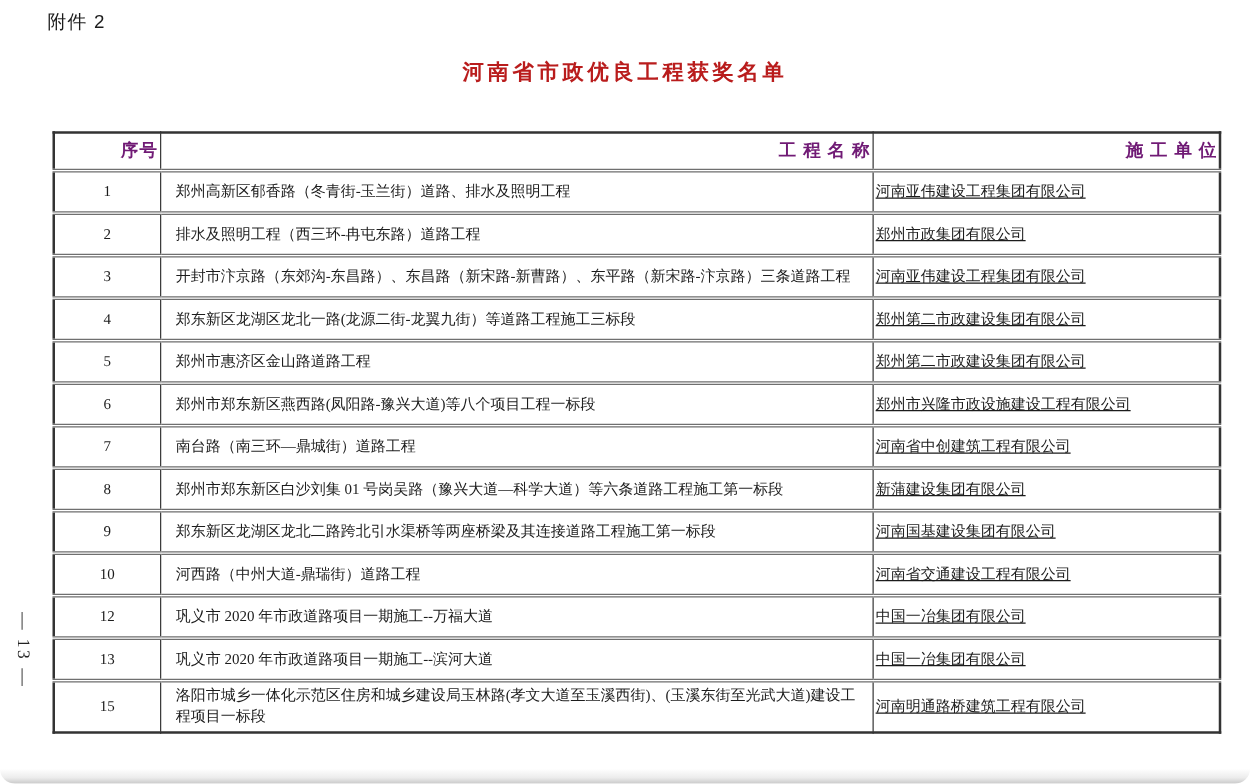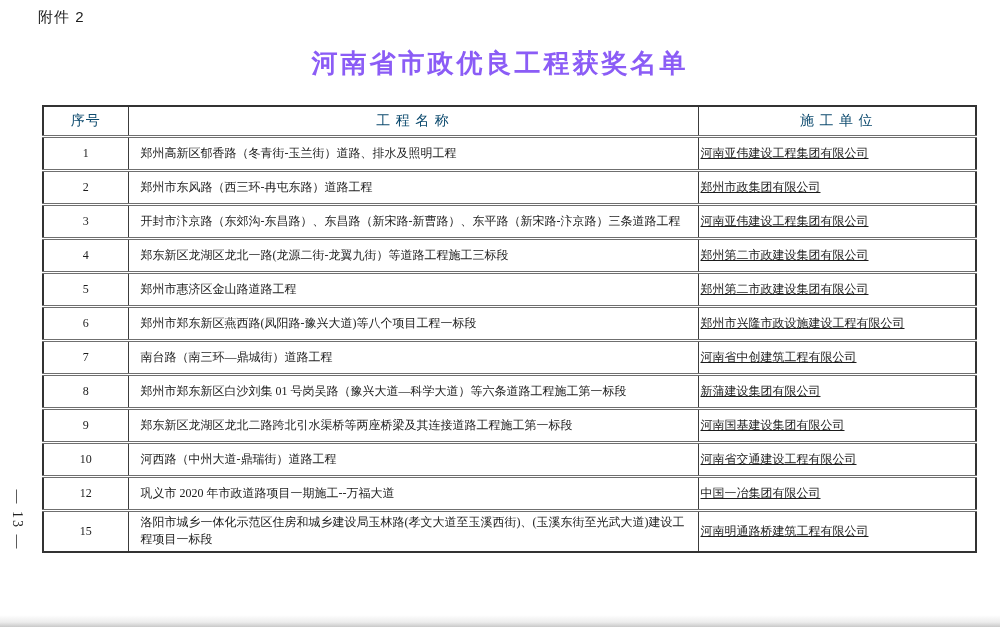--- a/index.html
+++ b/index.html
@@ -4,43 +4,44 @@
 <style>
   html, body { margin: 0; padding: 0; background: #ffffff; }
   .page {
     position: relative;
     width: 1000px;
     height: 627px;
     background: #ffffff;
     overflow: hidden;
     color: #1c1c1c;
     font-family: "Liberation Serif", "DejaVu Serif", serif;
+    border-radius: 12px;
   }
   .attachment {
     position: absolute;
     left: 38px;
     top: 8px;
     font-size: 15px;
     font-family: "Liberation Sans", "DejaVu Sans", sans-serif;
     font-weight: 500;
     letter-spacing: 1px;
     color: #1c1c1c;
   }
   .title {
     position: absolute;
     left: 0;
     top: 46px;
     width: 100%;
     margin: 0;
     text-align: center;
-    font-size: 26px;
+    font-size: 17px;
     font-weight: 600;
     letter-spacing: 3px;
     font-family: "Liberation Sans", "DejaVu Sans", sans-serif;
-    color: #8b5cf6;
+    color: #b91c1c;
   }
   .page-num {
     position: absolute;
     left: -39px;
     top: 512px;
     width: 112px;
     text-align: center;
     font-size: 14px;
     letter-spacing: 2px;
     color: #222222;
@@ -57,25 +58,25 @@
   }
   table.awards th, table.awards td {
     border-left: 1px solid #3c3c3c;
     border-right: 1px solid #3c3c3c;
     vertical-align: middle;
     overflow: hidden;
   }
   table.awards th {
     height: 26px;
     font-size: 14px;
-    font-weight: normal;
-    text-align: center;
+    font-weight: bold;
+    text-align: right;
     letter-spacing: 1px;
     border-bottom: 3px double #6f6f6f;
-    color: #0c4a6e;
+    color: #701a75;
   }
   table.awards tbody td {
     height: 27px;
     font-size: 12px;
     line-height: 1.45;
     border-top: 3px double #6f6f6f;
     color: #1c1c1c;
   }
   td.no { text-align: center; font-size: 13px; }
   td.project { padding: 2px 8px 2px 12px; }
@@ -115,21 +116,21 @@
       </tr>
     </thead>
     <tbody>
         <tr>
     <td class="no">1</td>
     <td class="project">郑州高新区郁香路（冬青街-玉兰街）道路、排水及照明工程</td>
     <td class="unit">河南亚伟建设工程集团有限公司</td>
   </tr>
         <tr>
     <td class="no">2</td>
-    <td class="project">郑州市东风路（西三环-冉屯东路）道路工程</td>
+    <td class="project">排水及照明工程（西三环-冉屯东路）道路工程</td>
     <td class="unit">郑州市政集团有限公司</td>
   </tr>
         <tr>
     <td class="no">3</td>
     <td class="project">开封市汴京路（东郊沟-东昌路）、东昌路（新宋路-新曹路）、东平路（新宋路-汴京路）三条道路工程</td>
     <td class="unit">河南亚伟建设工程集团有限公司</td>
   </tr>
         <tr>
     <td class="no">4</td>
     <td class="project">郑东新区龙湖区龙北一路(龙源二街-龙翼九街）等道路工程施工三标段</td>
@@ -164,20 +165,25 @@
     <td class="no">10</td>
     <td class="project">河西路（中州大道-鼎瑞街）道路工程</td>
     <td class="unit">河南省交通建设工程有限公司</td>
   </tr>
         <tr>
     <td class="no">12</td>
     <td class="project">巩义市 2020 年市政道路项目一期施工--万福大道</td>
     <td class="unit">中国一冶集团有限公司</td>
   </tr>
         <tr>
+    <td class="no">13</td>
+    <td class="project">巩义市 2020 年市政道路项目一期施工--滨河大道</td>
+    <td class="unit">中国一冶集团有限公司</td>
+  </tr>
+        <tr>
     <td class="no">15</td>
     <td class="project">洛阳市城乡一体化示范区住房和城乡建设局玉林路(孝文大道至玉溪西街)、(玉溪东街至光武大道)建设工程项目一标段</td>
     <td class="unit">河南明通路桥建筑工程有限公司</td>
   </tr>
       </tbody>
   </table>
 
   <div class="scan-edge"></div>
 </div>
 

